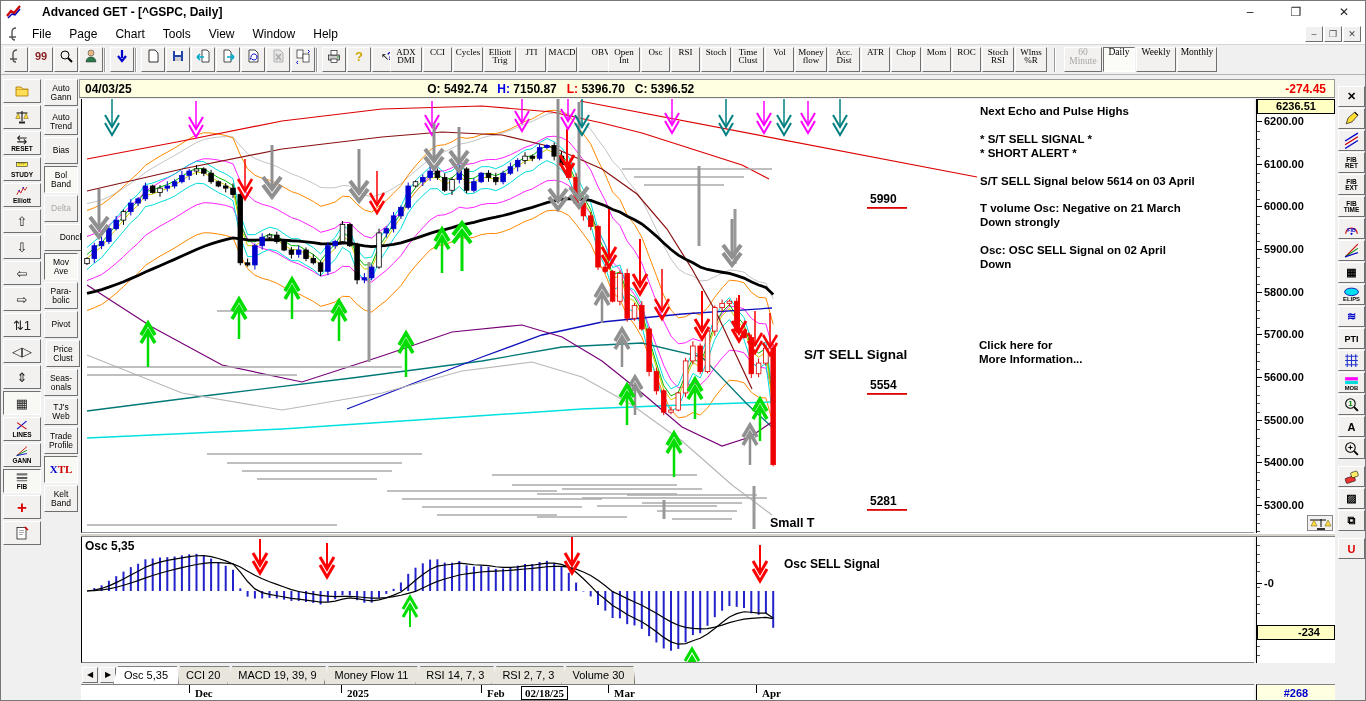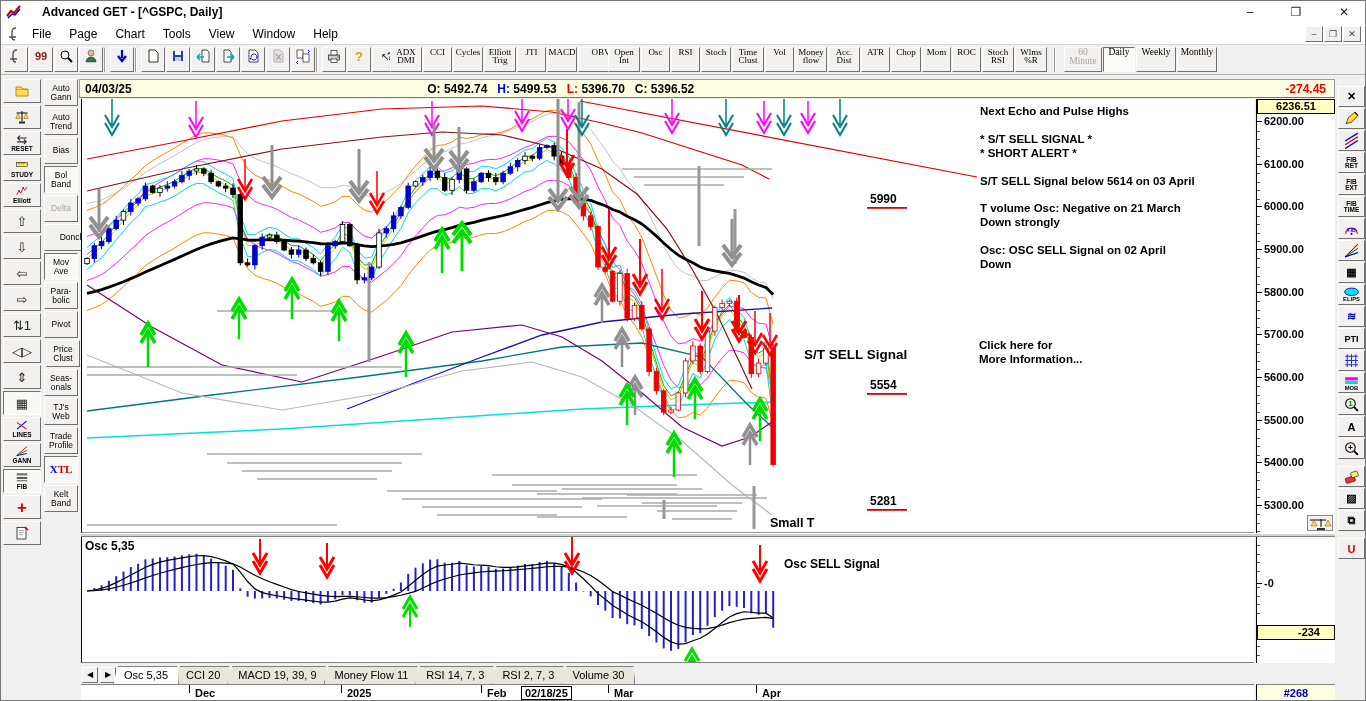--- a/index.html
+++ b/index.html
@@ -40,21 +40,21 @@
 .r2{font-size:6.5px;line-height:6px;text-align:center;white-space:pre-line;font-weight:bold;}
 #split1{position:absolute;left:80px;top:532px;width:1254px;height:4px;background:#d6d3cc;border-top:1px solid #fff;border-bottom:1px solid #808080;}
 #osc-wrap{position:absolute;left:80px;top:536px;width:1173px;height:126px;background:#fff;border-left:1px solid #000;border-bottom:1px solid #808080;}
 #osc-scale{position:absolute;left:1255px;top:536px;width:79px;height:126px;background:#fff;border-left:1px solid #000;font-weight:bold;}
 #osc-cur{position:absolute;left:0px;width:78px;height:15px;background:#ffffc4;border:1px solid #000;font-size:11px;text-align:right;padding-right:14px;line-height:13px;color:#000;}
 #tabrow{position:absolute;left:80px;top:663px;width:1254px;height:20px;background:#f0f0f0;display:flex;align-items:flex-end;}
 .tab-arrow{width:16px;height:16px;border:1px solid;border-color:#fff #707070 #707070 #fff;background:#f2f1ef;font-size:8px;text-align:center;line-height:14px;margin:0 1px 1px 1px;color:#000;}
 .tab{height:18px;padding:0 10px;font-size:11px;line-height:17px;color:#000;background:#e8e5dc;border:1px solid #808080;border-bottom:none;clip-path:polygon(0 100%,5px 0,calc(100% - 2px) 0,100% 100%);margin-left:-4px;white-space:nowrap;}
 .tab.active{background:#fff;z-index:3;font-weight:normal;}
 #axisrow{position:absolute;left:80px;top:683px;width:1173px;height:18px;background:#fff;border-top:1px solid #808080;font-size:11px;font-weight:bold;color:#000;}
-.axlbl{position:absolute;top:2px;}
+.axlbl{position:absolute;top:2px;font-family:Liberation Serif, serif;}
 .axtick{position:absolute;top:0;width:1px;height:8px;background:#000;}
 #barnum{position:absolute;left:1255px;top:683px;width:79px;height:18px;background:#ffffe1;border-top:1px solid #808080;border-left:1px solid #000;font-size:11px;font-weight:bold;color:#0000cc;text-align:center;line-height:17px;}
 svg{display:block;}
 text{font-family:"Liberation Sans",sans-serif;}
 </style>
 </head>
 <body>
 
 <div id="win">
   <div id="titlebar">
@@ -409,21 +409,21 @@
       <div class="sbtn" style="left:43px;top:409px;width:34px;height:27px">
         <span class="s-label">Kelt
 Band</span>
       </div>
     </div>
   <div id="hdr">
     <span style="margin-left:5px">04/03/25</span>
     <span class="sp"></span>
     <span>
       <span>O:</span> <span>5492.74</span>&nbsp;&nbsp;
-      <span style="color:#0000ee">H:</span> <span>5499.53</span>&nbsp;&nbsp;
+      <span style="color:#0000ee">H:</span> <span>7150.87</span>&nbsp;&nbsp;
       <span style="color:#ee0000">L:</span> <span>5396.70</span>&nbsp;&nbsp;
       <span>C:</span> <span>5396.52</span>
     </span>
     <span class="sp"></span>
       <span class="sp"></span>
     <span style="color:#ee0000;margin-right:8px">-274.45</span>
   </div>
   <div id="chart-wrap">
       <svg id="chart-svg" width="1171" height="433">
         <polyline points="5,104.54400000000001 12.3,102.94387500000002 19.6,101.01039062500001 26.9,97.71846679687502 34.2,93.77128344726563 41.5,89.25074801635742 48.8,84.22852951431275 56.1,79.30071332502365 63.4,73.3887491593957 70.7,69.01584301447124 78,64.65617513766233 85.3,60.57477824545454 92.6,56.47018096477272 99.89999999999999,52.078595844176135 107.2,47.70258386365431 114.5,43.606885880697334 121.8,40.556525145610266 129.1,38.95420950240889 136.4,38.08555831460768 143.7,37.59217602528176 151,37.96052902212155 158.29999999999998,46.81683789435645 165.6,54.83279565756189 172.9,59.446571200366606 180.2,62.41687480032088 187.5,64.74920295028063 194.79999999999998,67.5900525814957 202.1,71.1425460088086 209.4,74.78435275770732 216.7,77.43755866299381 224,80.82586383011954 231.29999999999998,84.3240058513546 238.6,88.45163011993537 245.9,88.86305135494337 253.2,88.68966993557547 260.5,86.4044611936284 267.8,87.071778544425 275.09999999999997,91.92268122637171 282.4,95.90053357307528 289.7,98.04771687644077 297,95.65950226688577 304.3,93.0364394835249 311.59999999999997,89.1411345480845 318.9,84.66599272957401 326.2,78.08336863837727 333.5,71.7901975585801 340.8,65.7502978637577 348.09999999999997,59.66532313078808 355.4,55.14103273943957 362.7,52.782403647009474 370,49.385165691133196 377.3,45.0791449797416 384.59999999999997,43.978251857273804 391.9,41.948220375114474 399.2,39.105192828225356 406.5,37.15091872469739 413.8,35.97430388411031 421.09999999999997,33.87801589859647 428.4,31.243701411271815 435.7,28.138613734862744 443,24.888287018004945 450.3,22.310938640754273 457.59999999999997,18.72232131065995 464.9,15.315593646827466 472.2,13.668144440974032 479.5,13.293376385852213 486.8,14.565579337620704 494.09999999999997,18.879006920418306 501.4,24.25338105536622 508.7,30.28939592344534 516,40.63797143301467 523.3,50.22635000388769 530.6,62.34980625340158 537.9,69.49089297172654 545.1999999999999,81.33978135026058 552.5,90.107433681478 559.8,100.7126919712932 567.1,115.3260429748814 574.4,130.51291260302105 581.6999999999999,146.4682985276435 589,160.16257371168797 596.3,170.01156449772688 603.6,174.6291189355109 610.9,176.80266656857194 618.1999999999999,181.90477074750035 625.5,181.30204940406298 632.8,177.8411057285551 640.1,174.27940501248577 647.4,170.8962293859251 654.6999999999999,171.66957571268438 662,173.14631624859882 669.3,178.97215171752399 676.6,182.73632025283362 683.9,184.1631552212293 691.1999999999999,199.97277331857546" fill="none" stroke="#c4c4c4" stroke-width="1"></polyline>

